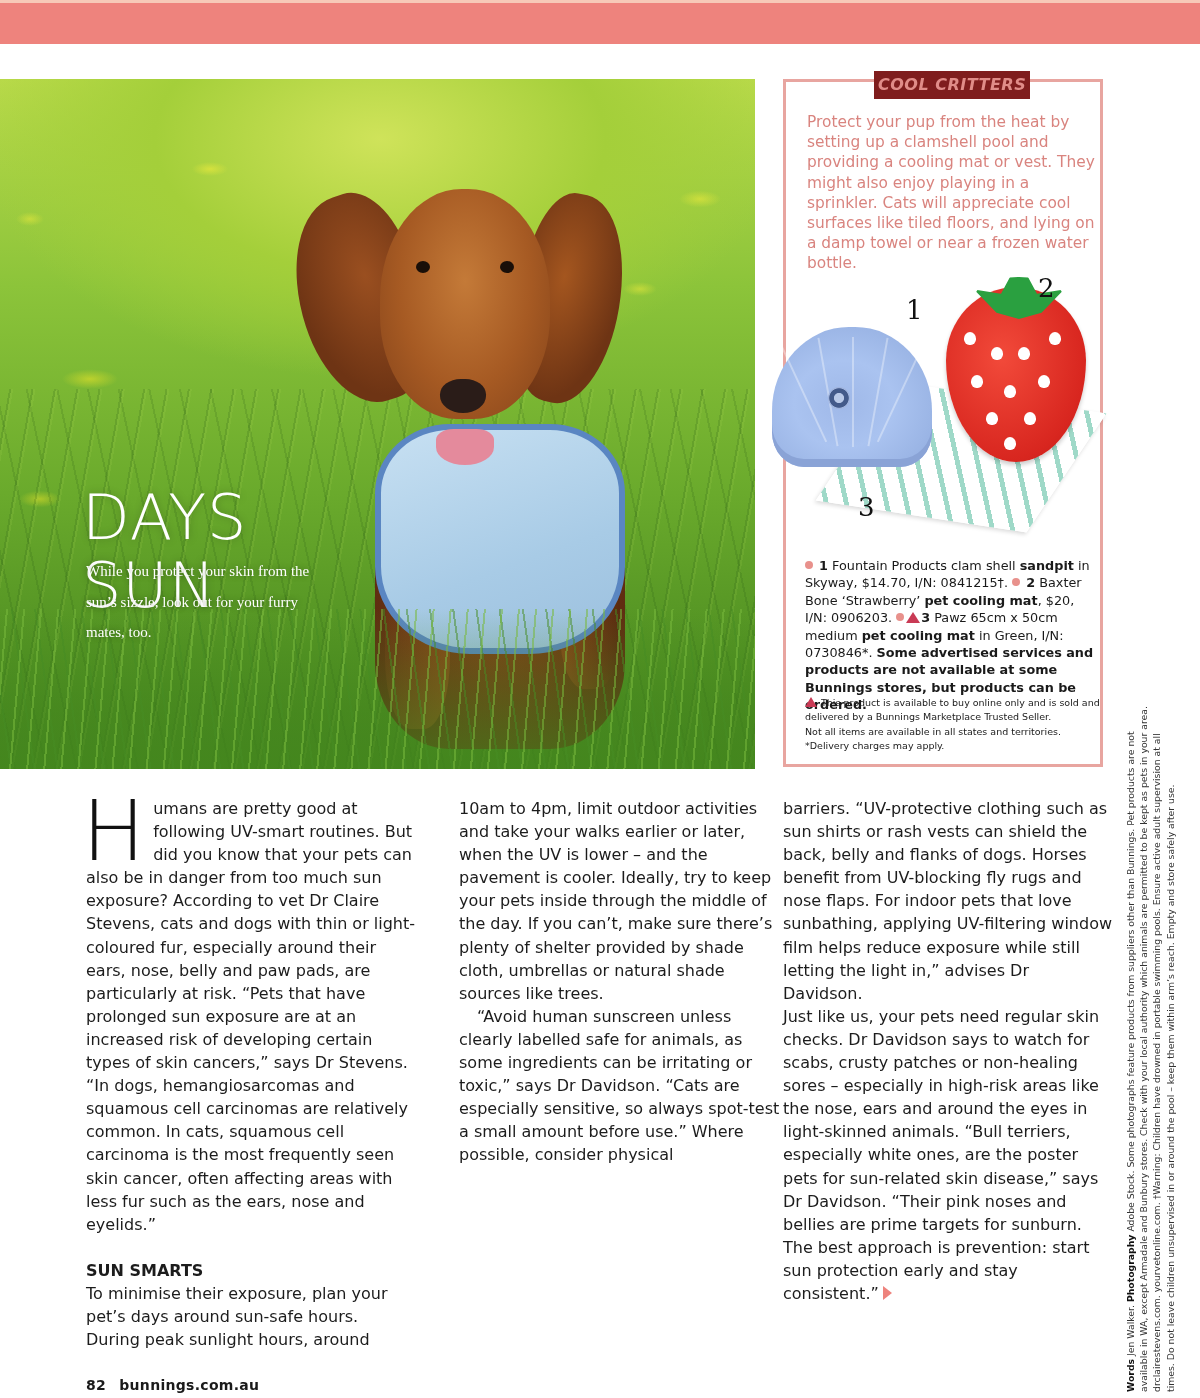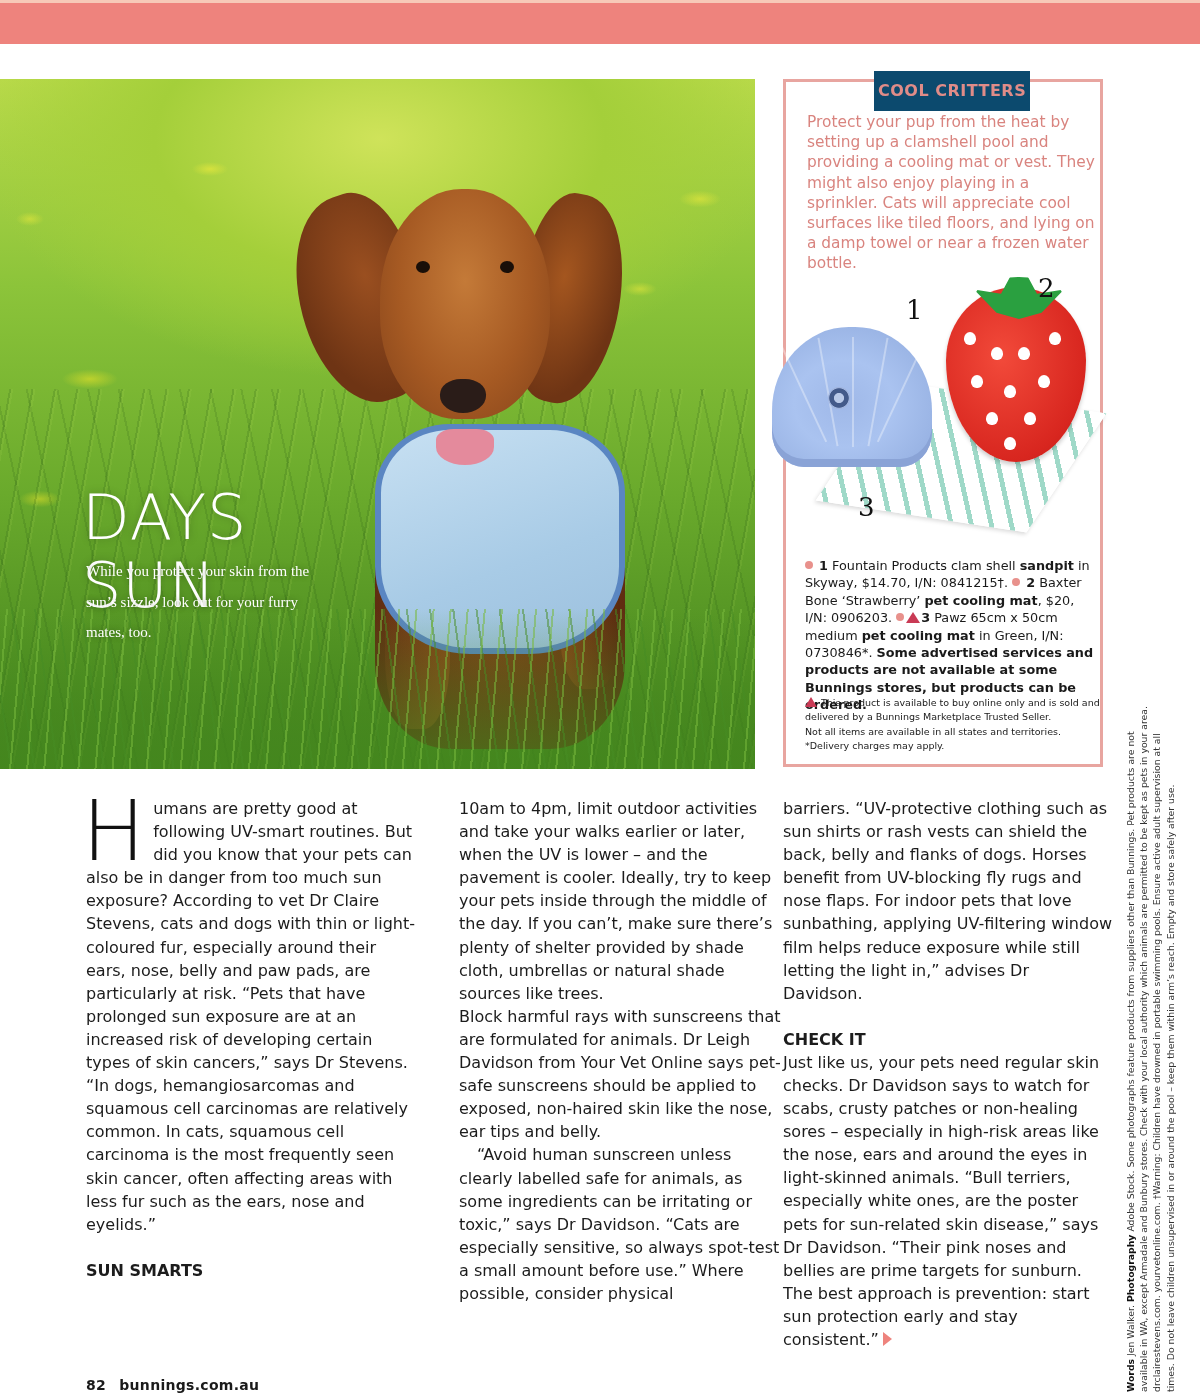--- a/index.html
+++ b/index.html
@@ -42,21 +42,21 @@
       repeating-linear-gradient(82deg, transparent 0 10px, rgba(70,140,35,0.5) 10px 12px, transparent 12px 23px),
       linear-gradient(180deg, rgba(90,160,40,0) 0%, rgba(70,140,30,0.7) 100%);
   }
 
   .hero-title { position: absolute; left: 82px; top: 405px; color: #ffffff; font-family: "DejaVu Sans", sans-serif; font-weight: 200; font-size: 62px; line-height: 68px; letter-spacing: 1px; text-shadow: 0 0 8px rgba(0,0,0,0.25); font-stretch: condensed; }
   .hero-title span { display: block; }
   .hero-sub { position: absolute; left: 86px; top: 556px; width: 230px; color: #ffffff; font-size: 15px; line-height: 30.5px; text-shadow: 0 0 6px rgba(0,0,0,0.35); font-family: Liberation Serif, serif; }
 
   
   .critters { position: absolute; left: 783px; top: 79px; width: 320px; height: 688px; border: 3px solid #e8a5a0; }
-  .critters-title { position: absolute; left: 88px; top: -11px; padding: 10px 4px; background: #0c4a6e; color: #e08c88; font-weight: bold; font-size: 16px; letter-spacing: 0.5px; line-height: 20px; }
+  .critters-title { position: absolute; left: 88px; top: -11px; padding: 4px 4px; background: #7f1d1d; color: #e08c88; font-weight: bold; font-size: 16px; letter-spacing: 0.5px; line-height: 20px; font-style: italic; }
   .critters-intro { position: absolute; left: 21px; top: 30px; width: 290px; color: #d9847f; font-size: 15.4px; line-height: 20.2px; }
 
   .products { position: absolute; left: 0; top: 195px; width: 320px; height: 270px; }
   .shell { position: absolute; left: -14px; top: 50px; width: 160px; height: 140px; background: radial-gradient(ellipse at 45% 55%, #9fb8e8 0%, #aac3f0 40%, #8ea9dc 100%); border-radius: 48% 48% 20% 20% / 60% 60% 25% 25%; box-shadow: inset 0 -8px 0 #8aa3d6; }
   .shell-rib { position: absolute; top: 10px; width: 2px; height: 110px; background: rgba(255,255,255,0.35); }
   .shell-drain { position: absolute; left: 56px; top: 60px; width: 22px; height: 22px; border-radius: 50%; background: radial-gradient(circle, #b9c9e8 0 30%, #435a8a 35% 60%, #9fb3dc 65%); }
   .mat { position: absolute; left: 60px; top: 120px; width: 230px; height: 120px; transform: skewX(-28deg) rotate(8deg);
     background:
       repeating-linear-gradient(45deg, #ffffff 0 6px, #9fd9c8 6px 10px, #ffffff 10px 16px),
       #ffffff;
@@ -164,31 +164,30 @@
   <div class="critters-fine">
     <div><span class="tri small"></span> <span>This product is available to buy online only and is sold and delivered by a Bunnings Marketplace Trusted Seller.</span></div>
     <div>Not all items are available in all states and territories.</div>
     <div>*Delivery charges may apply.</div>
   </div>
 </div>
 
 <div class="col col1">
   <p><span class="drop">H</span><span>umans are pretty good at following UV-smart routines. But did you know that your pets can also be in danger from too much sun exposure? According to vet Dr Claire Stevens, cats and dogs with thin or light-coloured fur, especially around their ears, nose, belly and paw pads, are particularly at risk. “Pets that have prolonged sun exposure are at an increased risk of developing certain types of skin cancers,” says Dr Stevens. “In dogs, hemangiosarcomas and squamous cell carcinomas are relatively common. In cats, squamous cell carcinoma is the most frequently seen skin cancer, often affecting areas with less fur such as the ears, nose and eyelids.”</span></p>
   <div class="subhead">SUN SMARTS</div>
+  <p>To minimise their exposure, plan your pet’s days around sun-safe hours. During peak sunlight hours, around</p>
 </div>
 
 <div class="col col2">
   <p>10am to 4pm, limit outdoor activities and take your walks earlier or later, when the UV is lower – and the pavement is cooler. Ideally, try to keep your pets inside through the middle of the day. If you can’t, make sure there’s plenty of shelter provided by shade cloth, umbrellas or natural shade sources like trees.</p>
-  <p>Block harmful rays with sunscreens that are formulated for animals. Dr Leigh Davidson from Your Vet Online says pet-safe sunscreens should be applied to exposed, non-haired skin like the nose, ear tips and belly.</p>
   <p class="indent">“Avoid human sunscreen unless clearly labelled safe for animals, as some ingredients can be irritating or toxic,” says Dr Davidson. “Cats are especially sensitive, so always spot-test a small amount before use.” Where possible, consider physical</p>
 </div>
 
 <div class="col col3">
   <p>barriers. “UV-protective clothing such as sun shirts or rash vests can shield the back, belly and flanks of dogs. Horses benefit from UV-blocking fly rugs and nose flaps. For indoor pets that love sunbathing, applying UV-filtering window film helps reduce exposure while still letting the light in,” advises Dr Davidson.</p>
-  <div class="subhead">CHECK IT</div>
   <p><span>Just like us, your pets need regular skin checks. Dr Davidson says to watch for scabs, crusty patches or non-healing sores – especially in high-risk areas like the nose, ears and around the eyes in light-skinned animals. “Bull terriers, especially white ones, are the poster pets for sun-related skin disease,” says Dr Davidson. “Their pink noses and bellies are prime targets for sunburn. The best approach is prevention: start sun protection early and stay consistent.”</span><span class="endmark"></span></p>
 </div>
 
 <div class="footer">
   <span class="pg">82</span>
   <span>bunnings.com.au</span>
 </div>
 
 <div class="credits">
   <b>Words</b>

